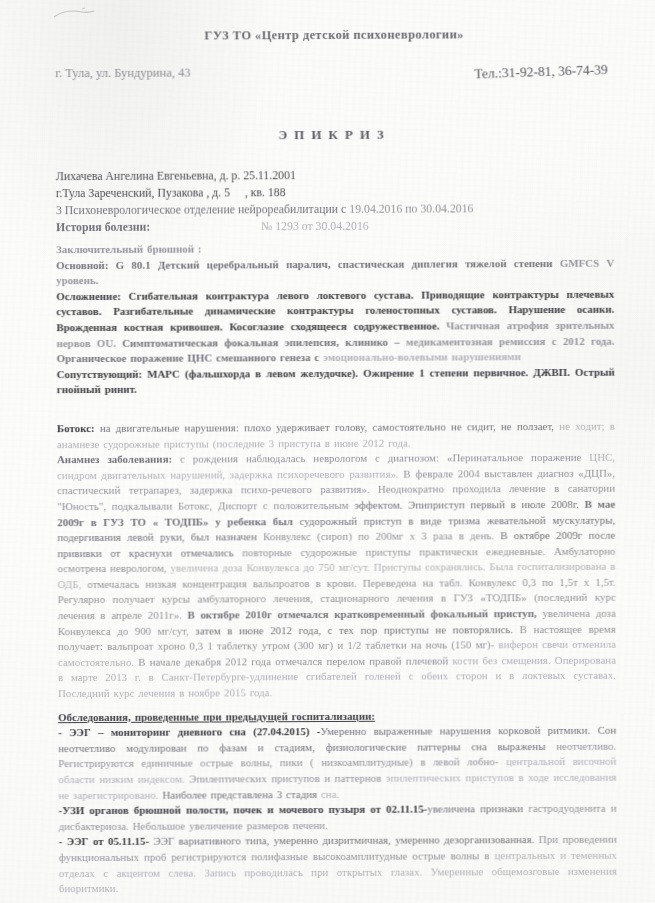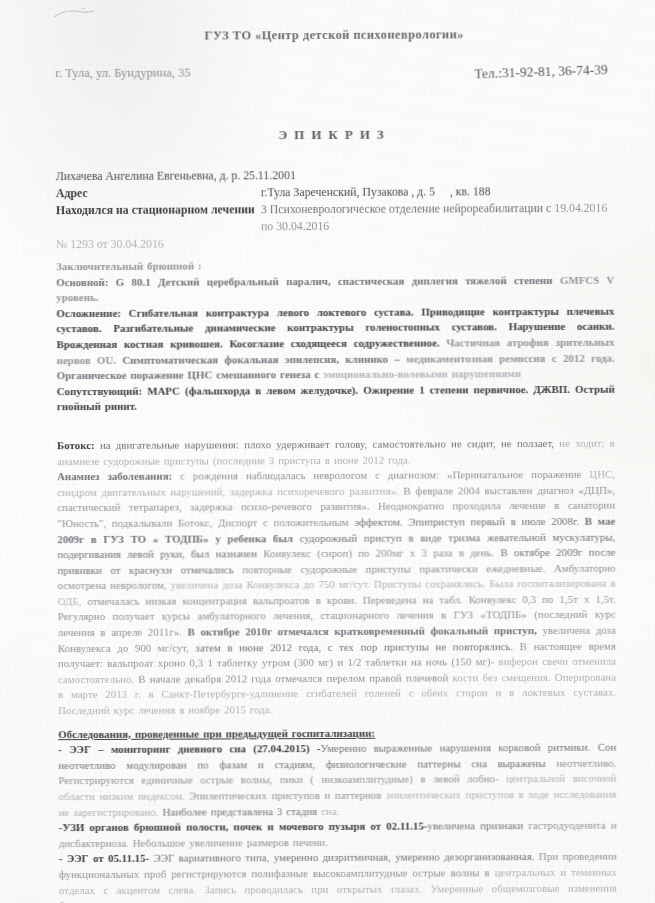--- a/index.html
+++ b/index.html
@@ -67,39 +67,38 @@
   <svg class="mark" data-name="pencil-scribble-mark" width="44" height="16" viewBox="0 0 44 16">
     <path d="M2 11 C 10 5, 20 4, 30 6 C 35 7, 39 6, 42 5" stroke="#9a9aa0" stroke-width="1.1" fill="none"></path>
     <path d="M30 3 l3 -1" stroke="#a8a8ae" stroke-width="0.9" fill="none"></path>
   </svg>
 
   <div class="scan" data-name="scan-content">
 
     <div class="org" data-name="organization-name">ГУЗ ТО «Центр детской психоневрологии»</div>
 
     <div class="addr-row" data-name="header-address-row">
-      <div class="addr-left" data-name="organization-address">г. Тула, ул. Бундурина, 35</div>
+      <div class="addr-left" data-name="organization-address">г. Тула, ул. Бундурина, 43</div>
       <div class="phone" data-name="organization-phone">Тел.:31-92-81, 36-74-39</div>
     </div>
 
     <div class="doc-title" data-name="document-title">ЭПИКРИЗ</div>
 
     <div class="fields" data-name="patient-fields">
         <div class="frow" data-name="field-row">
           <div class="fvalue" data-name="field-value"><span class="t-rd" data-name="text-run">Лихачева Ангелина Евгеньевна, д. р. 25.11.2001</span></div>
         </div>
         <div class="frow" data-name="field-row">
-          <div class="flabel t-bd" data-name="field-label">Адрес</div>
           <div class="fvalue" data-name="field-value"><span class="t-rd" data-name="text-run">г.Тула Зареченский, Пузакова , д. 5&nbsp;&nbsp;&nbsp;&nbsp;&nbsp;, кв. 188</span></div>
         </div>
         <div class="frow" data-name="field-row">
-          <div class="flabel t-bd" data-name="field-label">Находился на стационарном лечении</div>
           <div class="fvalue" data-name="field-value"><span class="t-rm" data-name="text-run">3 Психоневрологическое отделение нейрореабилитации с </span><span class="t-rf" data-name="text-run">19.04.2016 по 30.04.2016</span></div>
         </div>
         <div class="frow" data-name="field-row">
+          <div class="flabel t-bm" data-name="field-label">История болезни:</div>
           <div class="fvalue" data-name="field-value"><span class="t-rx" data-name="text-run">№ 1293 от 30.04.2016</span></div>
         </div>
       </div>
 
     <div class="docbody" data-name="document-body">
         <p class="para" data-name="final-diagnosis-heading"><span class="t-bf" data-name="text-run">Заключительный брюшной :</span></p>
         <p class="para" data-name="diagnosis-main"><span class="t-bm" data-name="text-run">Основной: G 80.1 Детский церебральный паралич, спастическая диплегия тяжелой степени </span><span class="t-bf" data-name="text-run">GMFCS V уровень.</span></p>
         <p class="para" data-name="diagnosis-complication"><span class="t-bd" data-name="text-run">Осложнение: Сгибательная контрактура левого локтевого сустава. Приводящие контрактуры плечевых суставов. Разгибательные динамические контрактуры голеностопных суставов. Нарушение осанки. Врожденная костная кривошея. Косоглазие сходящееся содружественное. </span><span class="t-bf" data-name="text-run">Частичная атрофия зрительных нервов OU. </span><span class="t-bm" data-name="text-run">Симптоматическая фокальная эпилепсия, клинико – </span><span class="t-bf" data-name="text-run">медикаментозная ремиссия с 2012 года. </span><span class="t-bm" data-name="text-run">Органическое поражение ЦНС смешанного генеза с </span><span class="t-bx" data-name="text-run">эмоционально-волевыми нарушениями</span></p>
         <p class="para" data-name="diagnosis-concomitant"><span class="t-bd" data-name="text-run">Сопутствующий: МАРС (фальшхорда в левом желудочке). Ожирение 1 степени первичное. ДЖВП. Острый гнойный ринит.</span></p>
         <p class="para" data-name="complaints"><span class="t-bd" data-name="text-run">Ботокс: </span><span class="t-rm" data-name="text-run">на двигательные нарушения: плохо удерживает голову, самостоятельно не сидит, не ползает, </span><span class="t-rx" data-name="text-run">не ходит; в анамнезе судорожные приступы (последние 3 приступа в июне 2012 года.</span></p>

